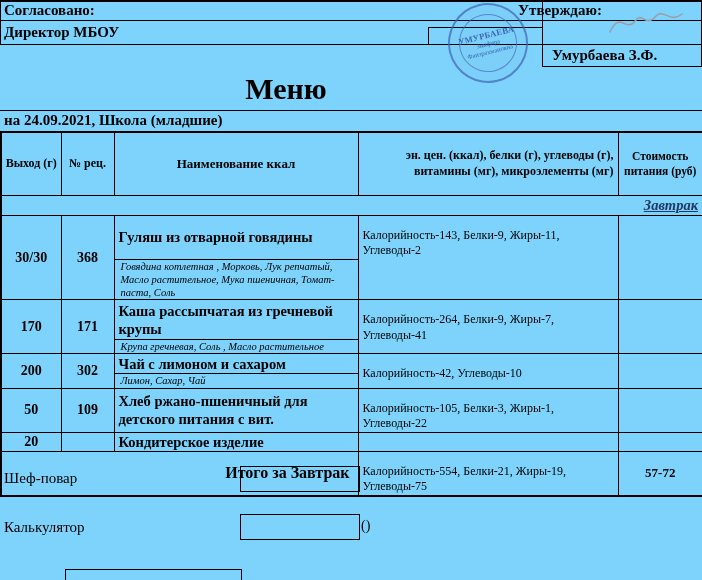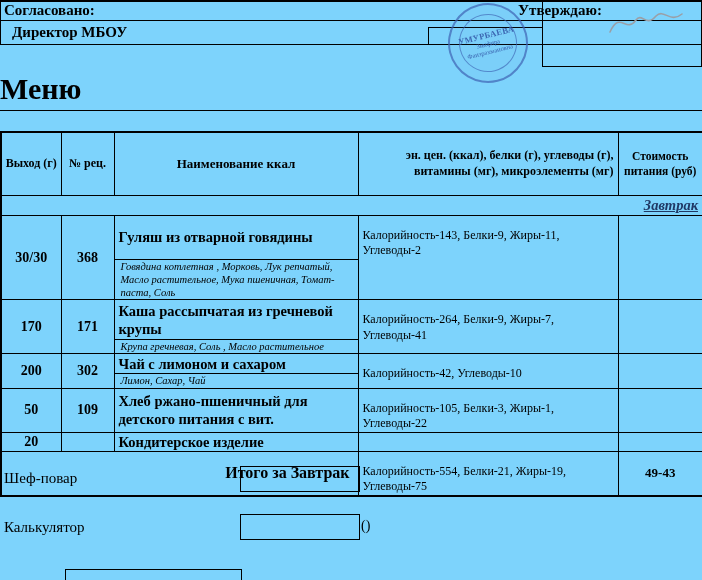--- a/index.html
+++ b/index.html
@@ -7,21 +7,21 @@
     position:relative; width:702px; height:580px; background:#7dd3fc;
     font-family:"Liberation Serif","DejaVu Serif",serif; color:#000;
     overflow:hidden;
   }
   .ln { position:absolute; background:#000; }
   .lbl { position:absolute; font-size:15px; }
 
   
   .agreed   { left:4px;  top:2px;  font-weight:bold; }
   .approved { left:518px; top:2px; font-weight:bold; }
-  .director { left:12px;  top:24px; font-weight:bold; }
+  .director { left:4px;  top:24px; font-weight:bold; }
   .approver { left:552px; top:47px; font-weight:bold; }
 
   .signature { position:absolute; left:606px; top:6px; }
 
   .stamp {
     position:absolute; left:448px; top:3px; width:76px; height:76px;
     border:2px solid rgba(62,100,180,0.7); border-radius:50%;
     transform:rotate(-14deg);
     background:rgba(90,130,200,0.05);
     display:flex; align-items:center; justify-content:center;
@@ -29,21 +29,21 @@
   .stamp::before {
     content:""; position:absolute; inset:9px;
     border:1px solid rgba(62,100,180,0.65); border-radius:50%;
   }
   .stamp-text { text-align:center; color:rgba(52,90,170,0.9); line-height:1.15; }
   .stamp-text .s1 { font-size:8.5px; font-weight:bold; letter-spacing:0.3px; }
   .stamp-text .s2 { font-size:6.5px; }
 
   .title {
     position:absolute; left:0; top:72px; width:572px;
-    text-align:left; font-size:30px; font-weight:bold;
+    text-align:center; font-size:30px; font-weight:bold;
   }
   .subtitle { position:absolute; left:4px; top:112px; font-size:15px; font-weight:bold; }
 
   
   .menu-table {
     position:absolute; left:0; top:131px; width:702px;
     border-collapse:collapse; table-layout:fixed;
     border:2px solid #000;
     font-family:"Liberation Serif","DejaVu Serif",serif;
   }
@@ -84,35 +84,37 @@
   <div class="ln" style="left:543px;top:66px;width:159px;height:1px"></div>
   <div class="ln" style="left:428px;top:27px;width:115px;height:1px"></div>
   <div class="ln" style="left:428px;top:27px;width:1px;height:18px"></div>
   <div class="ln" style="left:542px;top:0;width:1px;height:67px"></div>
   <div class="ln" style="left:0;top:0;width:1px;height:45px"></div>
   <div class="ln" style="left:701px;top:0;width:1px;height:67px"></div>
 
   <div class="lbl agreed">Согласовано:</div>
   <div class="lbl approved">Утверждаю:</div>
   <div class="lbl director">Директор МБОУ</div>
+  <div class="lbl approver">Умурбаева З.Ф.</div>
 
   <svg class="signature" width="82" height="34" viewBox="0 0 82 34">
     <path d="M4,26 C14,4 20,28 30,14 C36,6 40,22 50,10 C58,2 64,18 76,8" fill="none" stroke="#9aa0a8" stroke-width="1.6" stroke-linecap="round"></path>
   </svg>
 
   <div class="stamp">
     <div class="stamp-text">
       <div class="s1">УМУРБАЕВА</div>
       <div class="s2">Зинфира</div>
       <div class="s2">Фаизрахмановна</div>
     </div>
   </div>
 
   <div class="title">Меню</div>
   <div class="ln" style="left:0;top:110px;width:702px;height:1px"></div>
+  <div class="subtitle">на 24.09.2021,  Школа (младшие)</div>
 
   <table class="menu-table">
     <colgroup>
       <col style="width:60px">
         <col style="width:53px">
         <col style="width:244px">
         <col style="width:260px">
         <col style="width:85px">
     </colgroup>
     <tbody>
@@ -174,21 +176,21 @@
       <td class="out">20</td>
       <td class="rec"></td>
       <td class="dish">Кондитерское изделие</td>
       <td class="nutr"></td>
       <td class="cost"></td>
     </tr>
 
     <tr style="height:40px">
       <td class="total-label" colspan="3">Итого за Завтрак</td>
       <td class="nutr">Калорийность-554, Белки-21, Жиры-19, Углеводы-75</td>
-      <td class="cost">49-43</td>
+      <td class="cost">57-72</td>
     </tr>
   </tbody>
     </table>
 
   <div class="lbl chef">Шеф-повар</div>
   <div class="box chef-box"></div>
 
   <div class="lbl calc">Калькулятор</div>
   <div class="box calc-box"></div>
   <div class="lbl calc-val">()</div>

